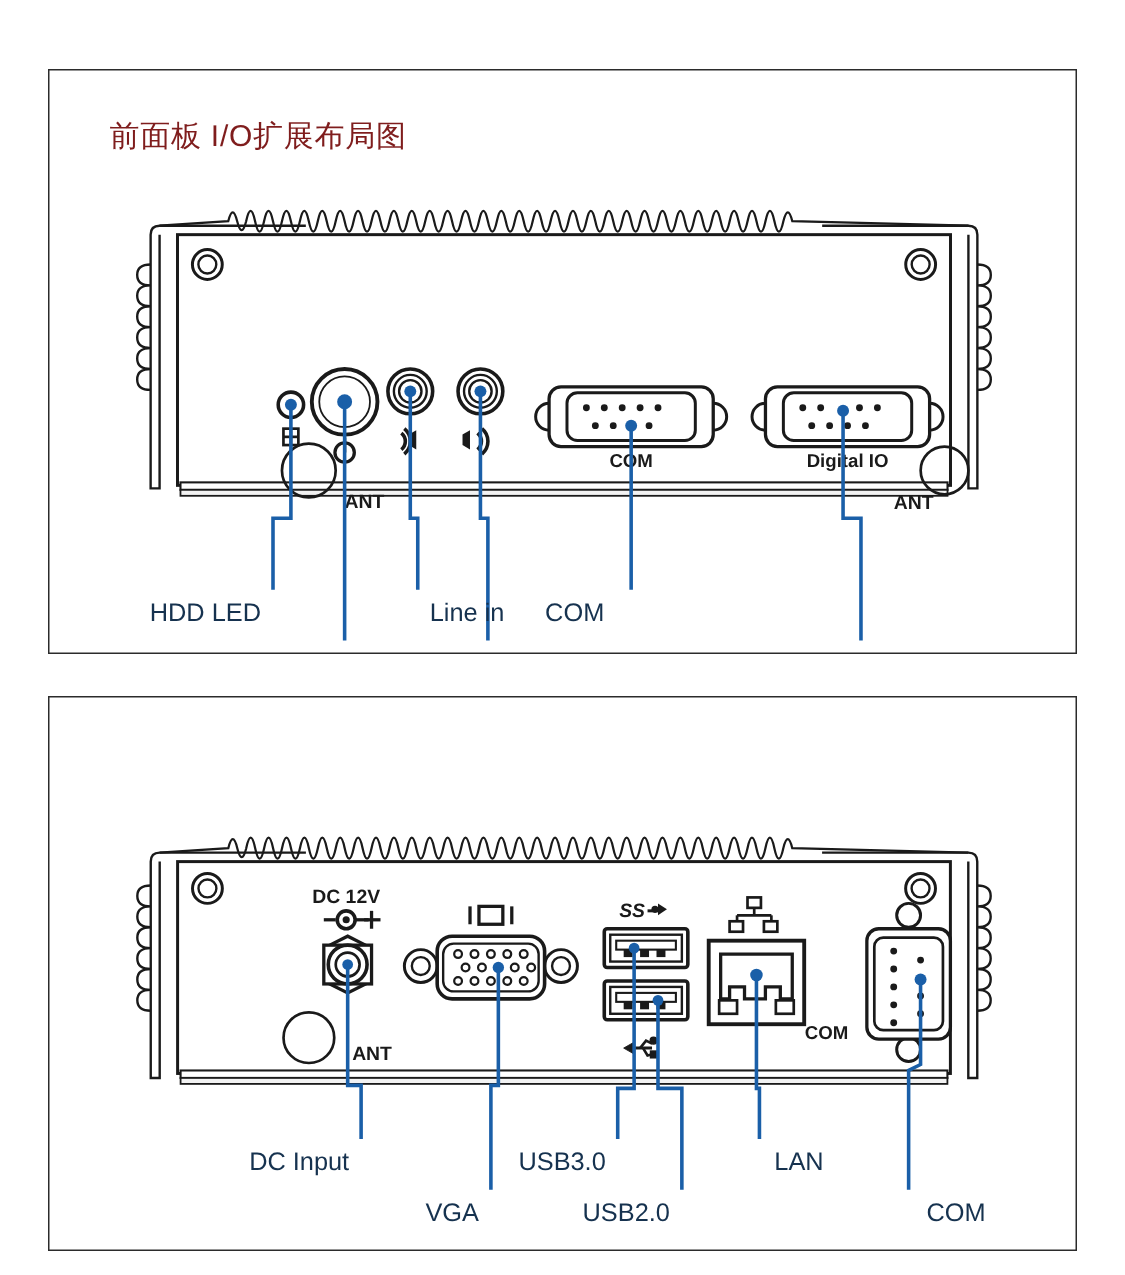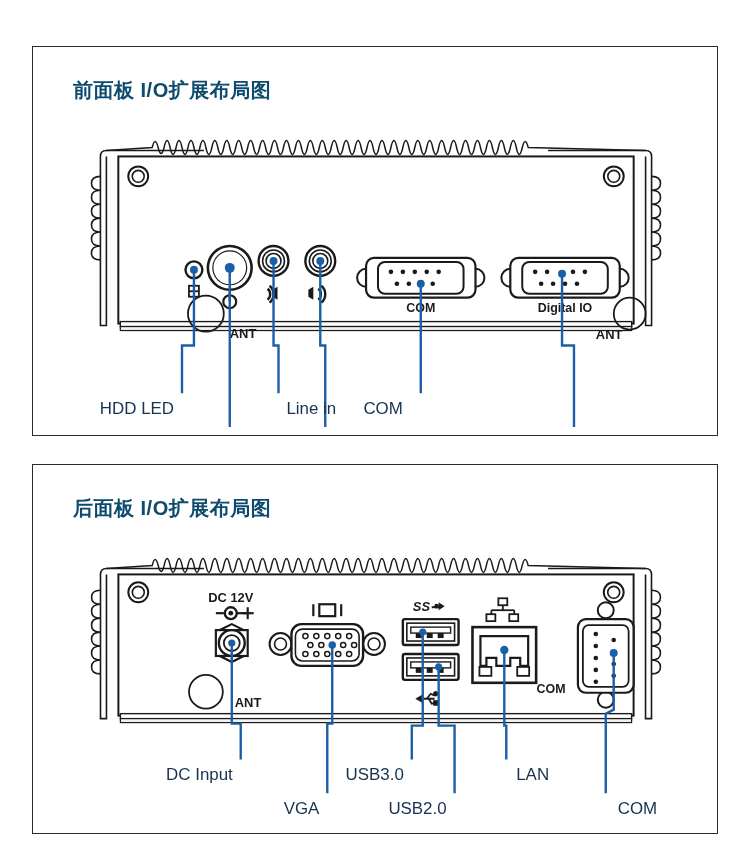--- a/index.html
+++ b/index.html
@@ -13,21 +13,21 @@
   .card{
     position:absolute;left:32px;width:686px;
     background:#ffffff;border:1.5px solid #2b2b2b;
     box-sizing:border-box;
   }
   #card-front{top:46px;height:390px;}
   #card-rear{top:464px;height:370px;}
 
   .card-title{
     position:absolute;left:40px;top:30px;
-    font-size:20px;font-weight:bold;color:#0c4a6e;
+    font-size:20px;font-weight:normal;color:#7f1d1d;
     letter-spacing:0.5px;white-space:nowrap;
   }
 
   .diagram{position:absolute;left:0;top:0;width:686px;height:100%;}
   svg{display:block;}
   .nosel{user-select:none;}
 </style>
 </head>
 <body>
 
@@ -183,21 +183,20 @@
       <text class="nosel" x="140" y="369" text-anchor="end" font-size="17" font-family="Liberation Sans, sans-serif" fill="#16324f">HDD LED</text>
       <text class="nosel" x="188" y="403" text-anchor="end" font-size="17" font-family="Liberation Sans, sans-serif" fill="#16324f">On/Off</text>
       <text class="nosel" x="253" y="369" font-size="17" font-family="Liberation Sans, sans-serif" fill="#16324f">Line in</text>
       <text class="nosel" x="300" y="403" font-size="17" font-family="Liberation Sans, sans-serif" fill="#16324f">Line out</text>
       <text class="nosel" x="370" y="369" text-anchor="end" font-size="17" font-family="Liberation Sans, sans-serif" fill="#16324f">COM</text>
       <text class="nosel" x="528" y="403" text-anchor="end" font-size="17" font-family="Liberation Sans, sans-serif" fill="#16324f">Digital IO</text>
     </svg>
   </div>
 
   <div class="card" id="card-rear">
-    <div class="card-title nosel">后面板 I/O扩展布局图</div>
 
     <svg class="diagram" width="686" height="370" viewBox="0 0 686 370">
 
       <g fill="none" stroke="#1a1a1a" stroke-width="1.6">
         <path d="M72,110 L72,255 L66,255 L66,110 Q66,104 72,104 L170,104"></path>
         <path d="M66,126 q-9,0 -9,7 q0,7 9,7 M66,140 q-9,0 -9,7 q0,7 9,7
                  M66,154 q-9,0 -9,7 q0,7 9,7 M66,168 q-9,0 -9,7 q0,7 9,7
                  M66,182 q-9,0 -9,7 q0,7 9,7 M66,196 q-9,0 -9,7 q0,7 9,7"></path>
       </g>
       <g fill="none" stroke="#1a1a1a" stroke-width="1.6">

